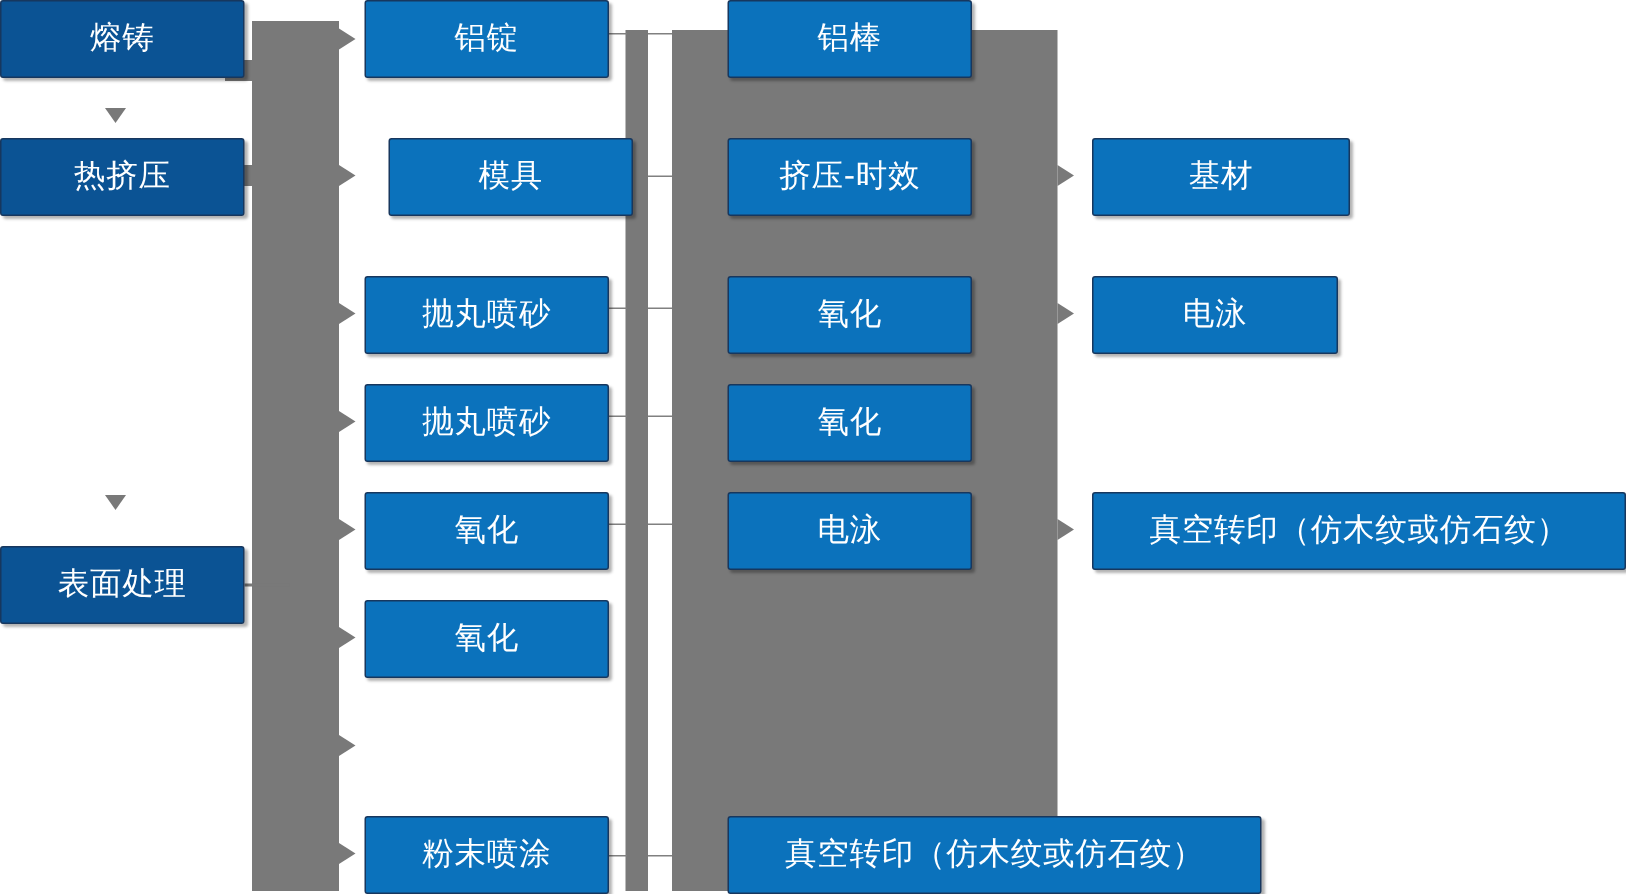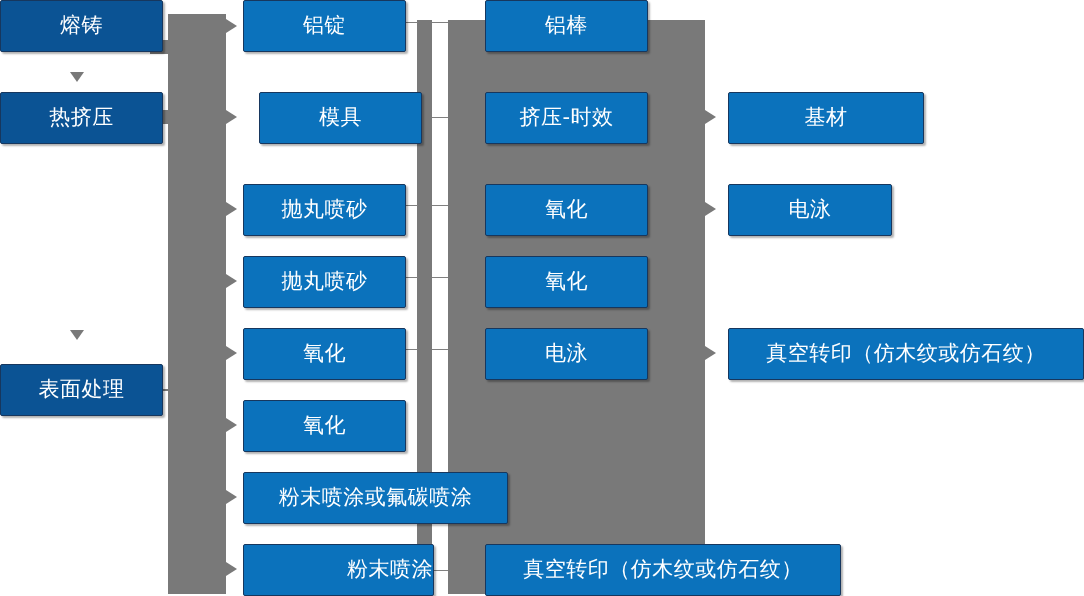--- a/index.html
+++ b/index.html
@@ -128,24 +128,21 @@
   </div>
   <div class="box mid" style="left:243px; top:256px; width:163px; height:52px;">
     <span class="lbl">抛丸喷砂</span>
   </div>
   <div class="box mid" style="left:243px; top:328px; width:163px; height:52px;">
     <span class="lbl">氧化</span>
   </div>
   <div class="box mid" style="left:243px; top:400px; width:163px; height:52px;">
     <span class="lbl">氧化</span>
   </div>
-  <div class="box mid" style="left:243px; top:472px; width:265px; height:52px;">
-    <span class="lbl">粉末喷涂或氟碳喷涂</span>
-  </div>
-  <div class="box mid" style="left:243px; top:544px; width:191px; height:52px;justify-content:flex-end;">
+  <div class="box mid" style="left:243px; top:544px; width:163px; height:52px;">
     <span class="lbl">粉末喷涂</span>
   </div>
 
   <div class="box mid" style="left:485px; top:0px; width:163px; height:52px;">
     <span class="lbl">铝棒</span>
   </div>
   <div class="box mid" style="left:485px; top:92px; width:163px; height:52px;">
     <span class="lbl">挤压-时效</span>
   </div>
   <div class="box mid" style="left:485px; top:184px; width:163px; height:52px;">
@@ -154,21 +151,21 @@
   <div class="box mid" style="left:485px; top:256px; width:163px; height:52px;">
     <span class="lbl">氧化</span>
   </div>
   <div class="box mid" style="left:485px; top:328px; width:163px; height:52px;">
     <span class="lbl">电泳</span>
   </div>
   <div class="box mid" style="left:485px; top:544px; width:356px; height:52px;">
     <span class="lbl">真空转印（仿木纹或仿石纹）</span>
   </div>
 
-  <div class="box mid" style="left:728px; top:92px; width:196px; height:52px;">
+  <div class="box mid" style="left:728px; top:92px; width:172px; height:52px;">
     <span class="lbl">基材</span>
   </div>
   <div class="box mid" style="left:728px; top:184px; width:164px; height:52px;">
     <span class="lbl">电泳</span>
   </div>
   <div class="box mid" style="left:728px; top:328px; width:356px; height:52px;">
     <span class="lbl">真空转印（仿木纹或仿石纹）</span>
   </div>
 
 </div>

